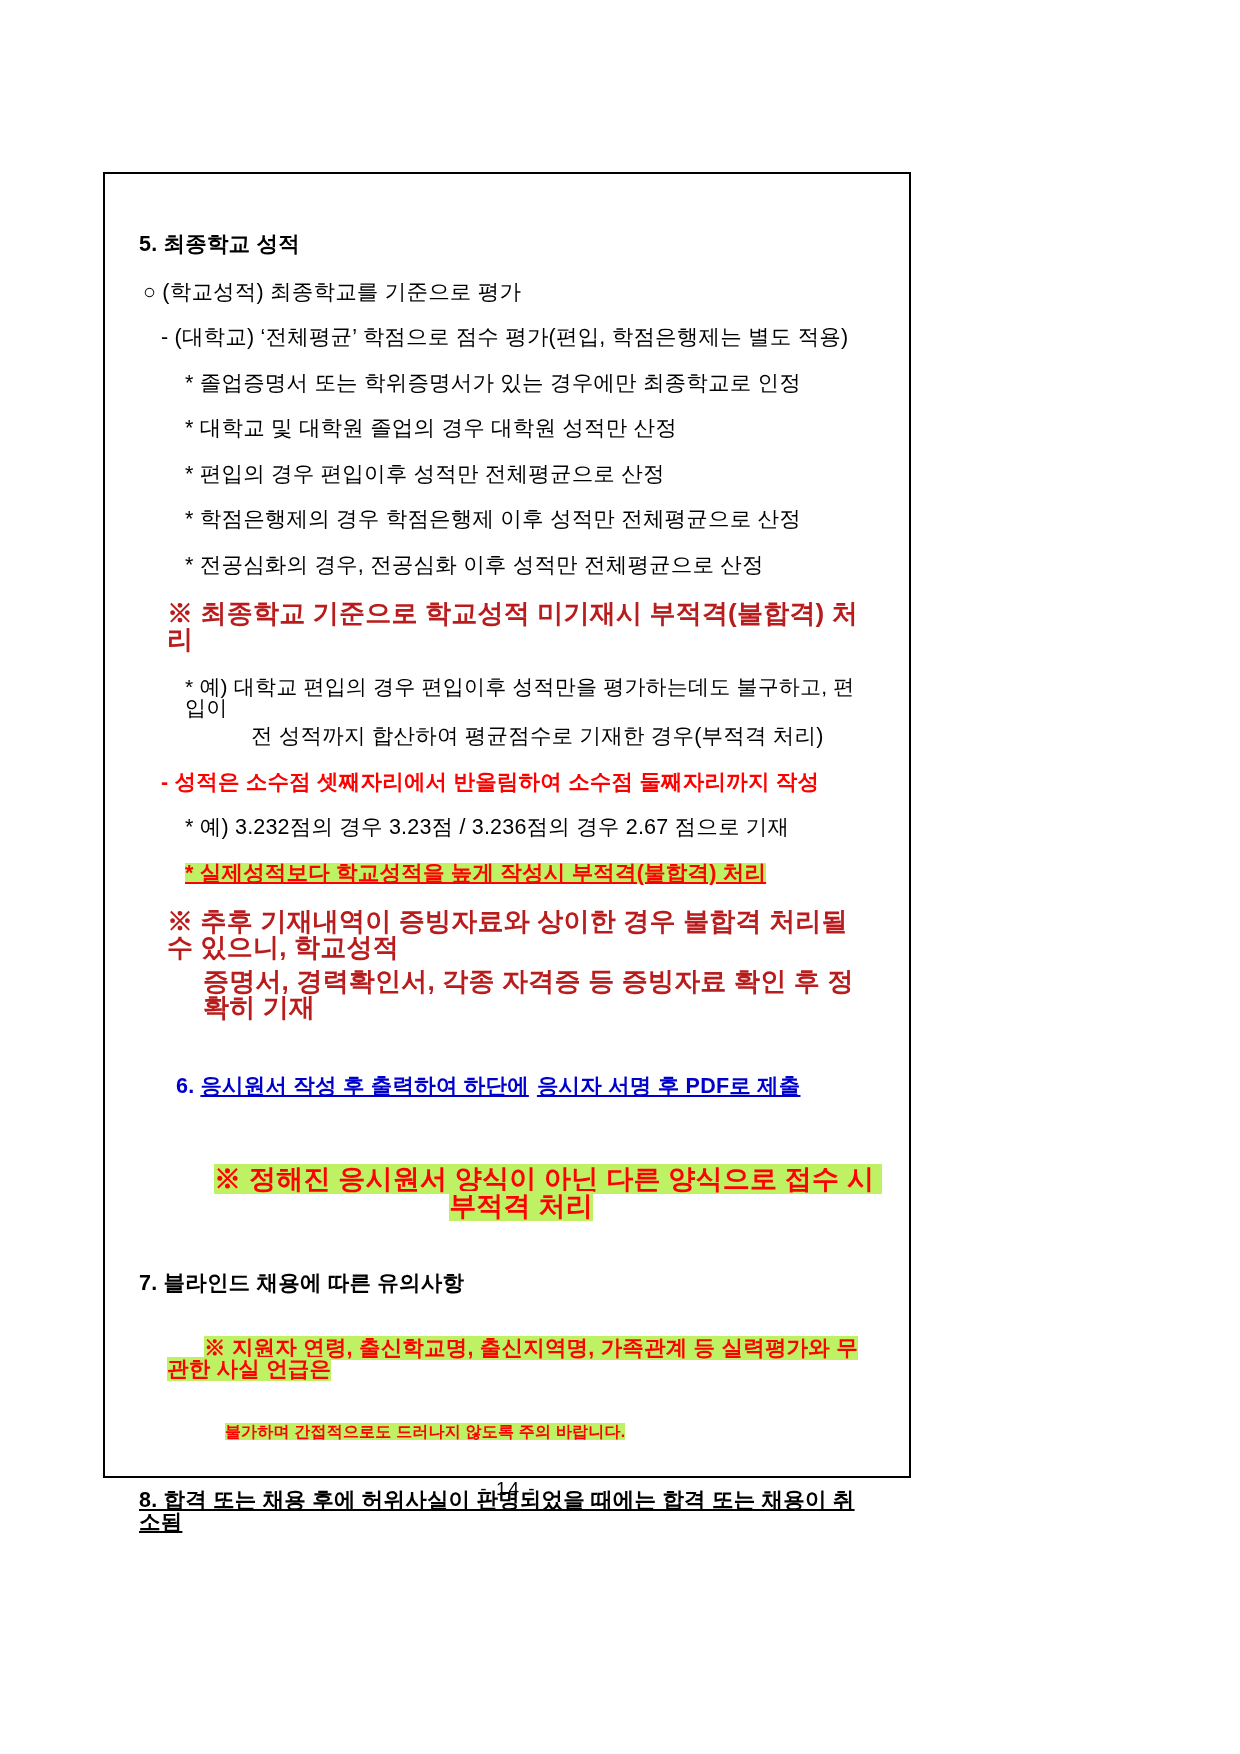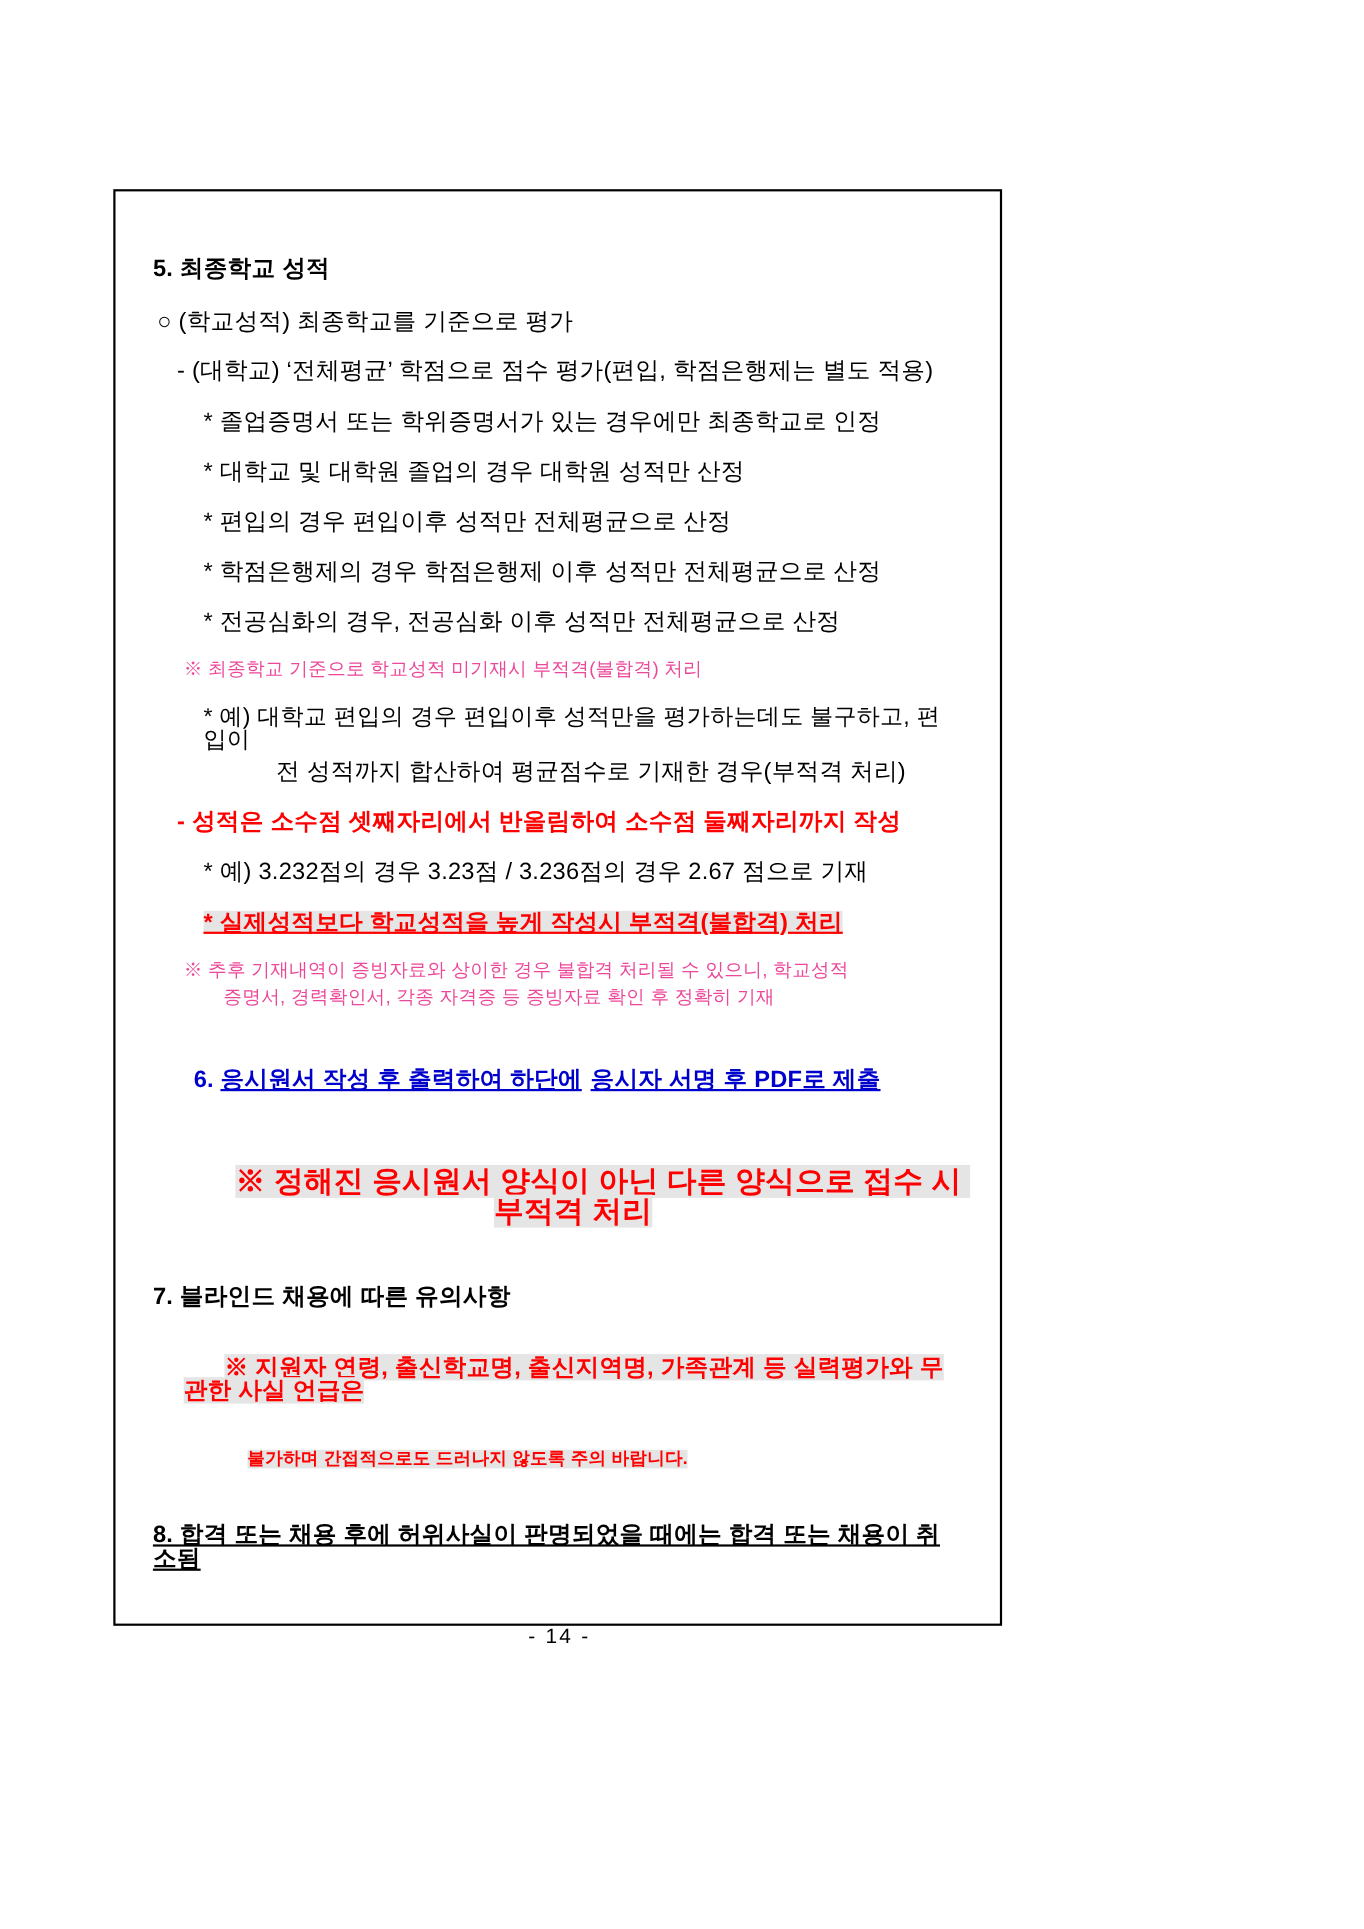--- a/index.html
+++ b/index.html
@@ -57,34 +57,34 @@
   .lvl-star {
     margin: 0 0 24px 60px;
     font-size: 21.5px;
   }
   .lvl-star2 {
     margin: 0 0 8px 60px;
     font-size: 21px;
   }
   .lvl-note {
     margin: 0 0 24px 42px;
-    font-size: 17px;
-    font-weight: normal;
-    color: #ec4899;
+    font-size: 26px;
+    font-weight: bold;
+    color: #b91c1c;
   }
   .red {
     color: #ff0000;
     font-weight: bold;
   }
   .blue {
     color: #0000cc;
     font-weight: bold;
   }
   .hl {
-    background: #e5e5e5;
+    background: #bef264;
   }
   .u {
     text-decoration: underline;
   }
   .footer {
     position: absolute;
     left: 0;
     top: 1478px;
     width: 1017px;
     text-align: center;

